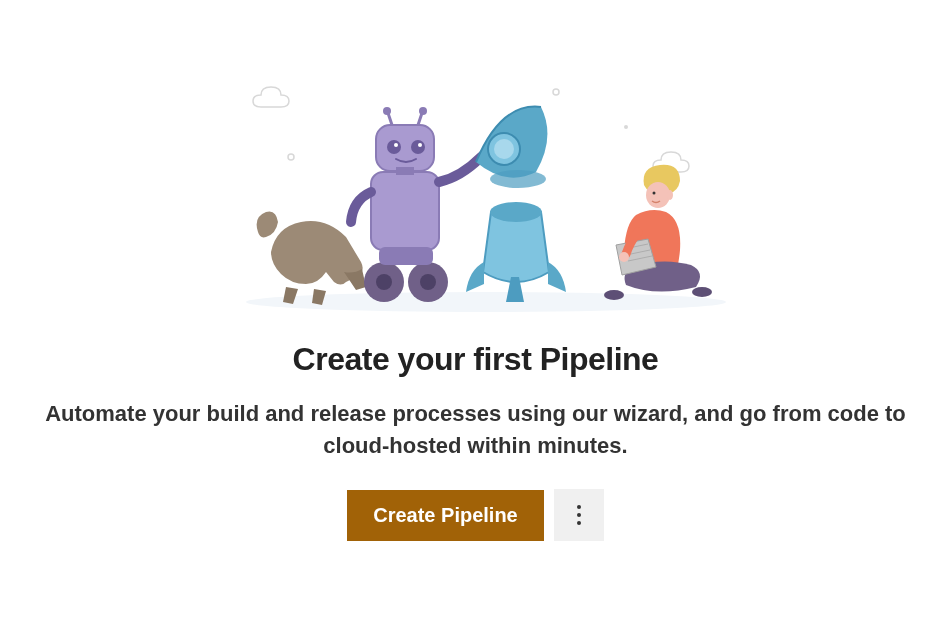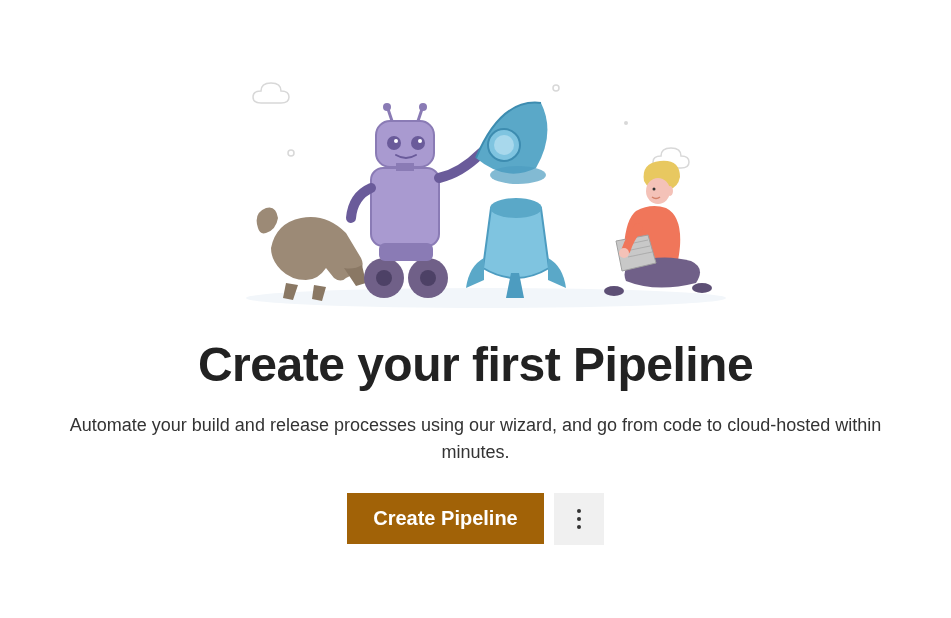--- a/index.html
+++ b/index.html
@@ -24,33 +24,33 @@
       text-align: center;
       width: 100%;
     }
     .illustration {
       width: 560px;
       height: 240px;
       margin-bottom: 24px;
       position: relative;
     }
     .heading {
-      font-size: 48px;
+      font-size: 32px;
       font-weight: 700;
       color: #222222;
       margin-bottom: 20px;
       letter-spacing: -0.5px;
     }
     .description {
-      font-size: 18px;
+      font-size: 22px;
       color: #333333;
       line-height: 1.45;
       max-width: 880px;
       margin-bottom: 28px;
-      font-weight: 400;
+      font-weight: 700;
     }
     .button-row {
       display: flex;
       align-items: center;
       gap: 10px;
     }
     .primary-button {
       background: #a16207;
       color: #ffffff;
       border: none;

